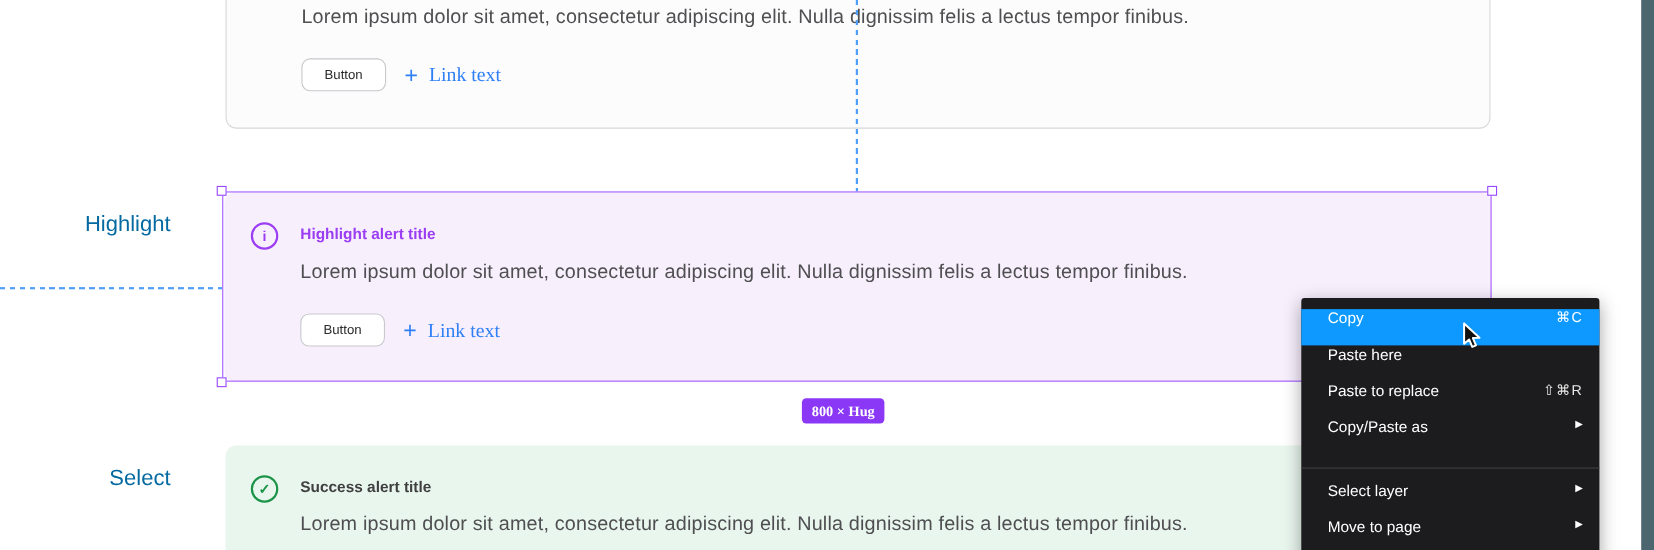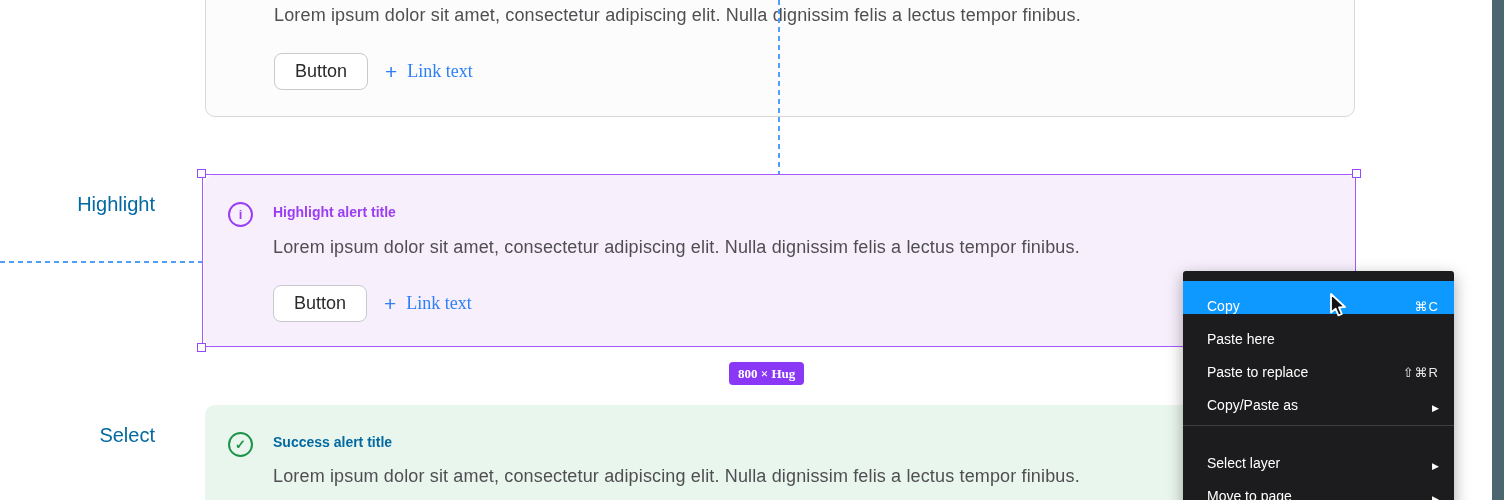--- a/index.html
+++ b/index.html
@@ -13,31 +13,31 @@
   .card-default { left:205px; top:-48px; width:1150px; height:165px;
                   background:#fcfcfd; border:1px solid #d8d8d8; }
   .card-highlight { left:204px; top:175px; width:1152px; height:172px; background:#f8effd; }
   .card-success { left:205px; top:405px; width:1150px; height:115px;
                   background:#e9f6ee; border-radius:10px 10px 0 0; }
 
   .lorem { position:absolute; font-size:18px; letter-spacing:.15px; color:#4f4f52;
            white-space:nowrap; }
   .alert-title { position:absolute; font-size:14px; font-weight:bold; white-space:nowrap; }
   .title-purple { color:#9b3df2; }
-  .title-green { color:#0369a1; }
+  .title-green { color:#404040; }
 
   .circle-icon { position:absolute; width:25px; height:25px; border-radius:50%;
                  display:flex; align-items:center; justify-content:center;
                  font-size:13px; font-weight:bold; }
   .icon-purple { border:2px solid #9b3df2; color:#9b3df2; }
   .icon-green  { border:2px solid #1b9448; color:#1b9448; }
 
   .button-row { position:absolute; display:flex; align-items:center; gap:17px; }
   .btn { background:#ffffff; border:1px solid #c8c8cd; border-radius:8px;
-         padding:7px 20px; font-size:18px; color:#2b2b2b; font-family:inherit; }
+         padding:7px 20px; font-size:12px; color:#2b2b2b; font-family:inherit; }
   .link { display:flex; align-items:center; gap:10px; color:#2f80f5; cursor:pointer; }
   .link .plus { font-size:21px; font-weight:500; line-height:1; }
   .link .link-label { font-size:18px; font-weight:500;font-family:Liberation Serif, serif; }
 
   
   .side-label { position:absolute; left:55px; width:100px; text-align:right;
                 font-size:20px; color:#0369a1; }
   .label-highlight { top:193px; }
   .label-success { top:424px; }
 
@@ -56,21 +56,21 @@
   .h-bl { left:-6px; bottom:-6px; } .h-br { right:-6px; bottom:-6px; }
 
   .size-badge { position:absolute; left:729px; top:362px; height:23px; line-height:23px;
                 padding:0 9px; background:#8a38f5; color:#ffffff; border-radius:4px;
                 font-size:13px; font-weight:bold; z-index:7; white-space:nowrap;font-family:Liberation Serif, serif; }
 
   
   .context-menu { position:absolute; left:1183px; top:271px; width:271px; z-index:50;
                   background:#1c1c1e; border-radius:3px; padding:10px 0 14px;
                   box-shadow:0 5px 16px rgba(0,0,0,.35); }
-  .menu-item { height:33px; display:flex; align-items:flex-end; justify-content:space-between;
+  .menu-item { height:33px; display:flex; align-items:flex-start; justify-content:space-between;
                padding:0 15px 0 24px; font-size:14px; color:#ffffff; cursor:default; }
   .menu-item.highlighted { background:#0d99ff; }
   .menu-shortcut { color:#e8e8e8; font-size:13px; letter-spacing:1px; }
   .menu-item.highlighted .menu-shortcut { color:#ffffff; }
   .submenu-arrow { font-size:9px; color:#ffffff; }
   .menu-separator { height:1px; background:#3f3f42; margin:12px 0; }
 
   
   .cursor { position:absolute; left:1326px; top:292px; z-index:60; }
   .panel-edge { position:absolute; left:1492px; top:0; width:12px; height:500px;

